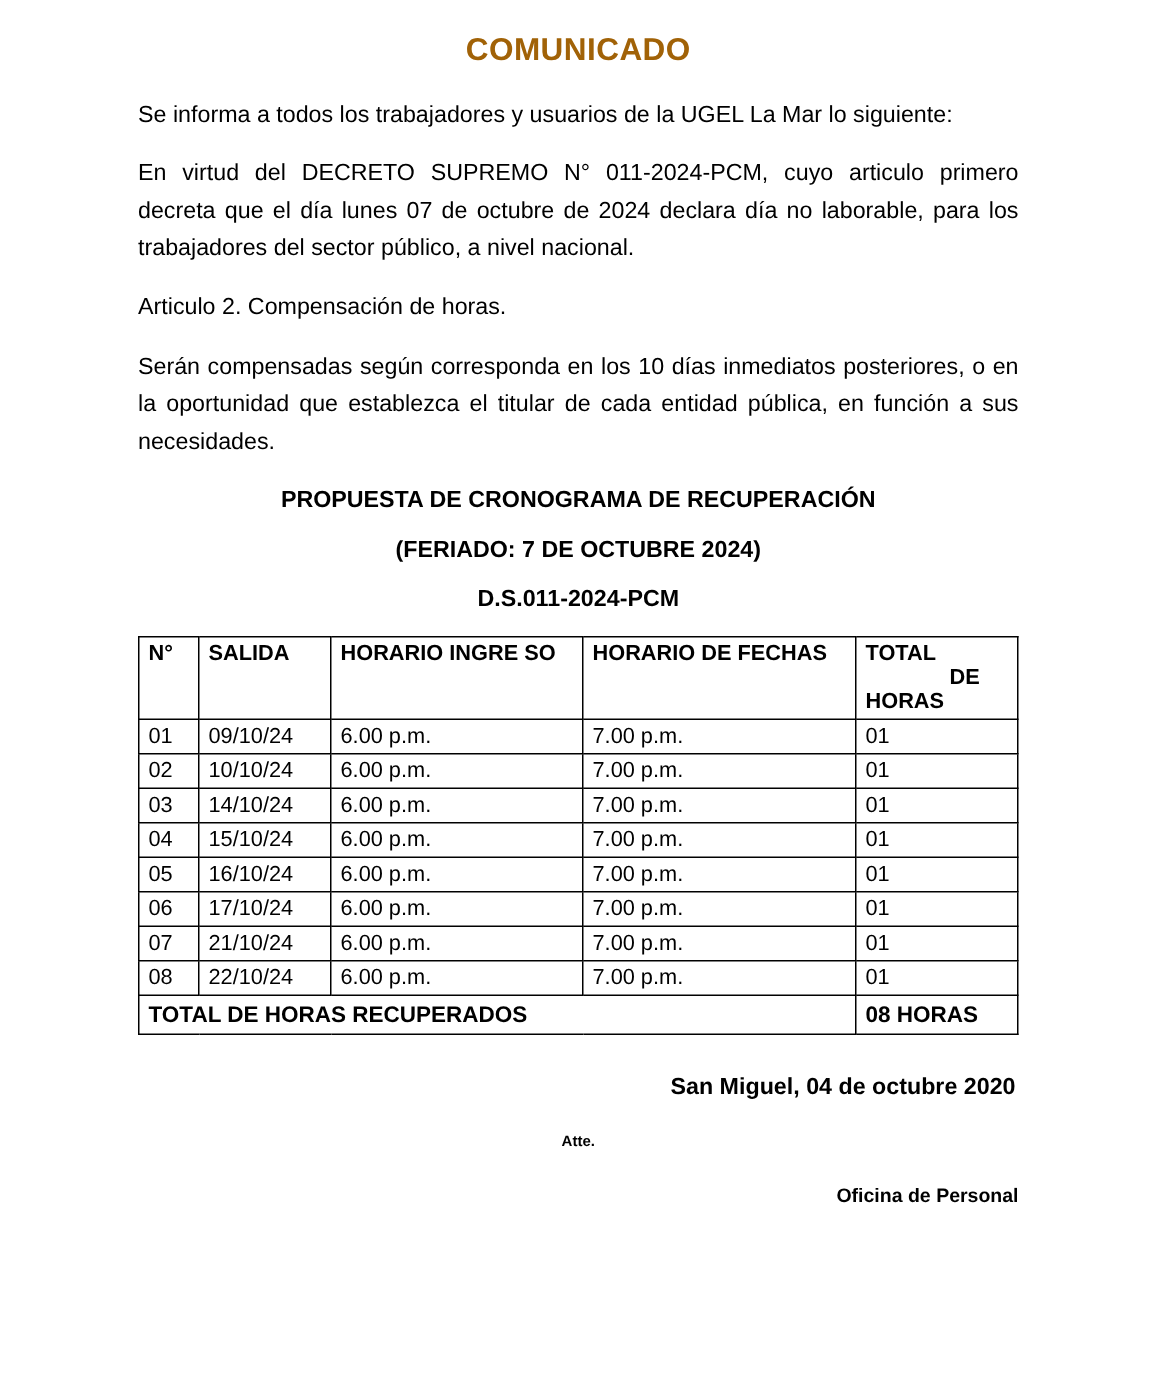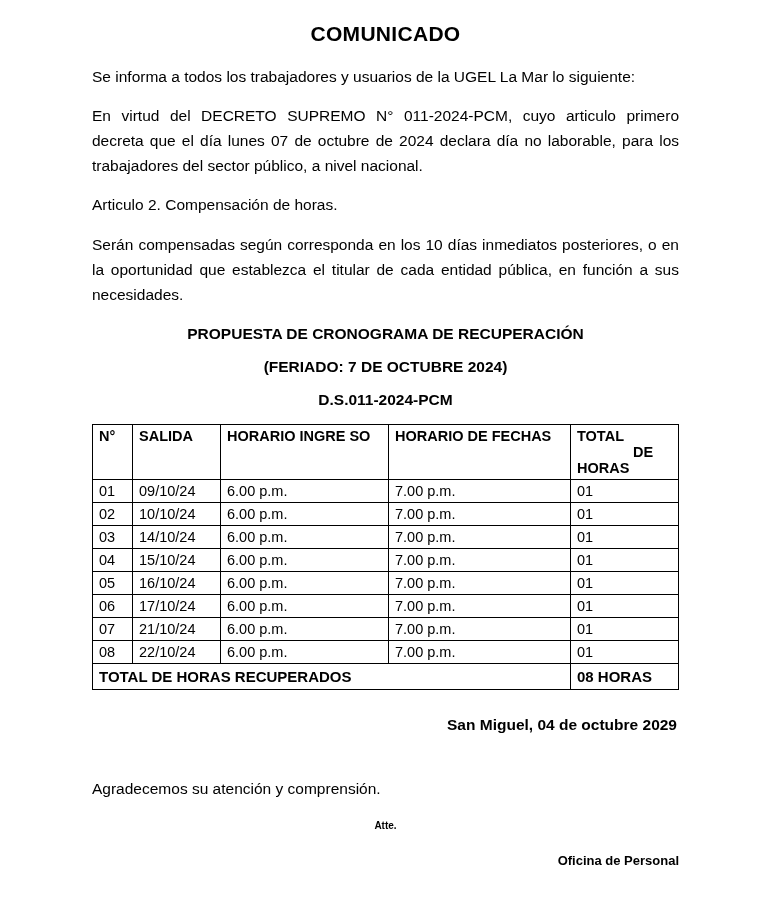--- a/index.html
+++ b/index.html
@@ -17,21 +17,21 @@
   }
   .page {
     width: 771px;
     height: 919px;
     box-sizing: border-box;
     padding: 14px 92px 0 92px;
     position: relative;
   }
   .doc-title {
     text-align: center;
-    color: #000000;
+    color: #a16207;
     font-weight: bold;
     font-size: 21px;
     letter-spacing: 0.3px;
     margin: 8px 0 18px 0;
   }
   p.para {
     text-align: justify;
     font-size: 15.5px;
     line-height: 1.62;
     margin: 0 0 14px 0;
@@ -205,21 +205,20 @@
         <td>7.00 p.m.</td>
         <td>01</td>
       </tr>
       <tr class="total-row">
         <td colspan="4">TOTAL DE HORAS RECUPERADOS</td>
         <td>08 HORAS</td>
       </tr>
     </tbody>
   </table>
 
-  <div class="sign-right">San Miguel, 04 de octubre 2029</div>
-
-  <div class="thanks">Agradecemos su atención y comprensión.</div>
+  <div class="sign-right">San Miguel, 04 de octubre 2020</div>
+
 
   <div class="atte">Atte.</div>
 
   <div class="office">Oficina de Personal</div>
 
 </div>
 
 </body></html>

